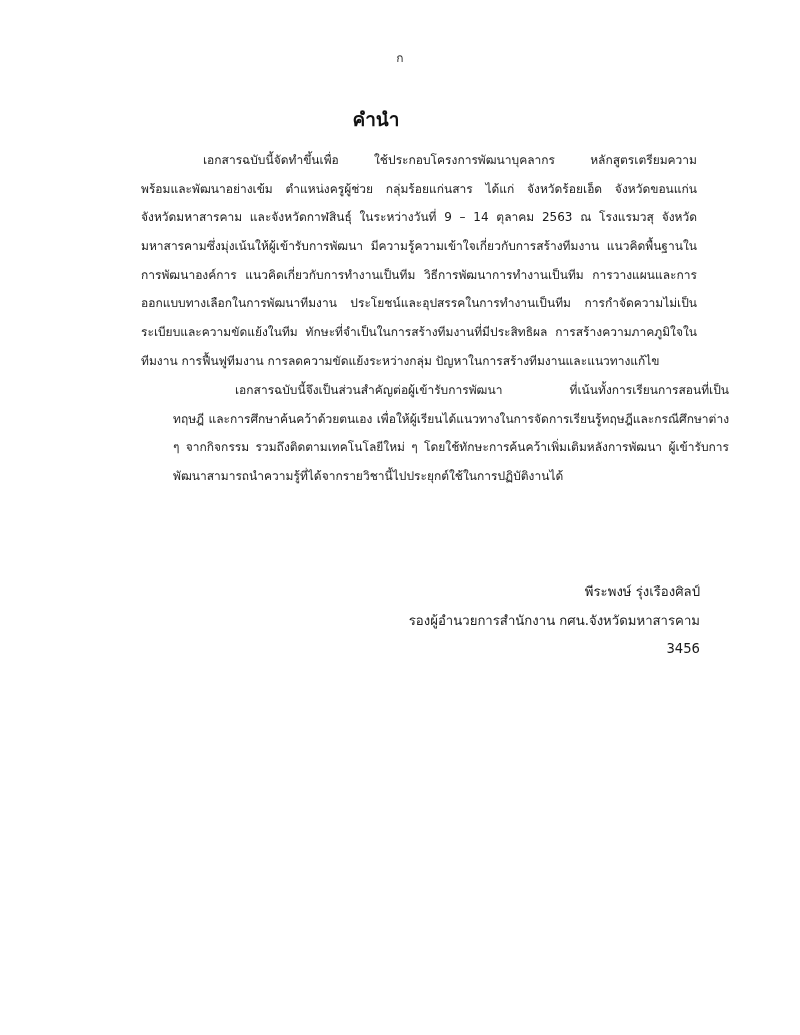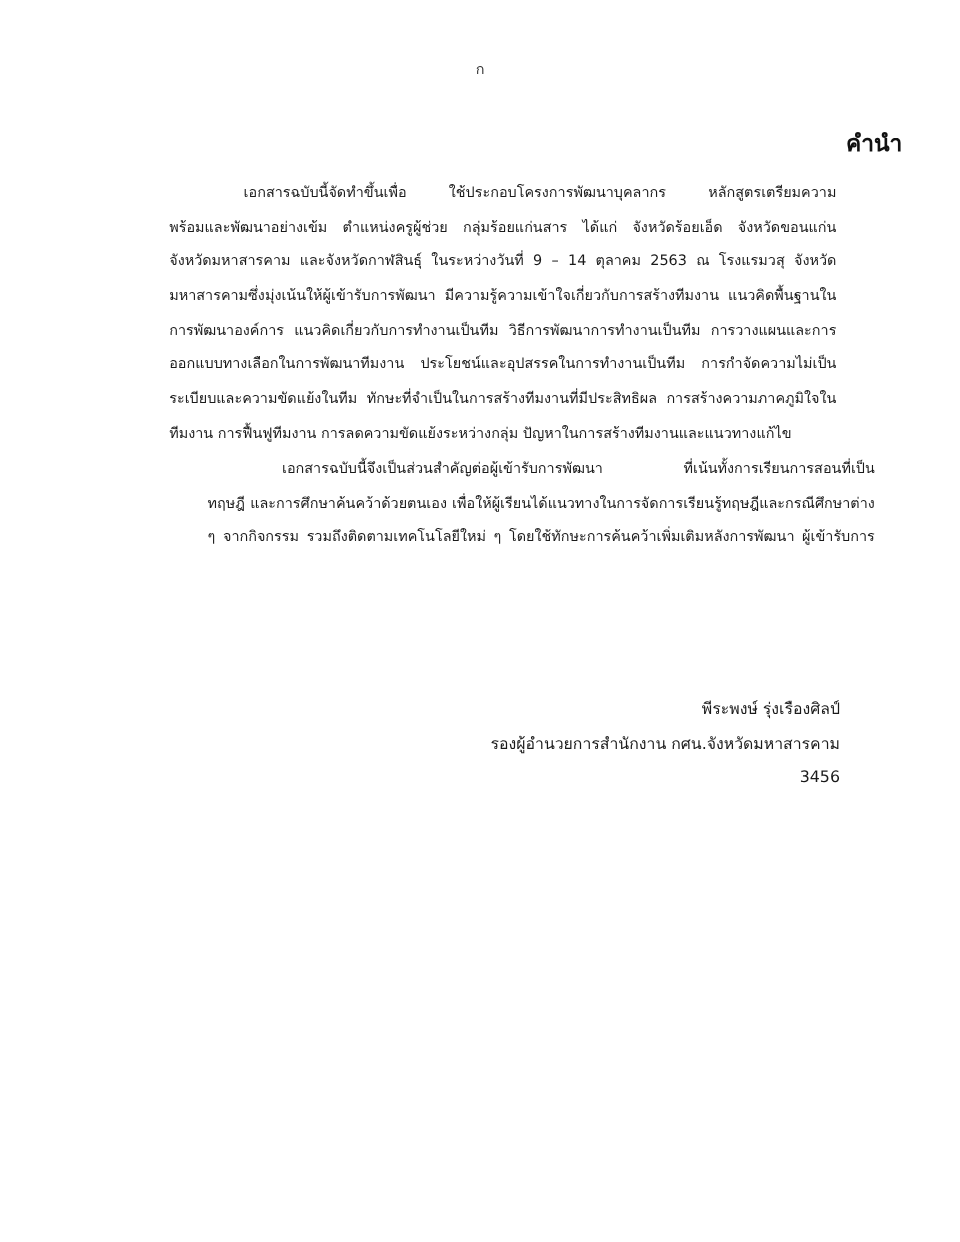--- a/index.html
+++ b/index.html
@@ -1,20 +1,20 @@
 <!DOCTYPE html>
 <html><head>
 <meta charset="utf-8">
 <style>
   html, body { margin: 0; padding: 0; background: #ffffff; }
   body { width: 800px; height: 1035px; position: relative; overflow: hidden;
          font-family: "DejaVu Sans", "Liberation Sans", sans-serif; color: #1a1a1a; }
   .page-num { position: absolute; top: 48px; left: 0; width: 800px; text-align: center;
               font-size: 12px; color: #333; }
-  .title { position: absolute; top: 104px; left: 0; width: 752px; text-align: right;
+  .title { position: absolute; top: 104px; left: 0; width: 752px; text-align: center;
            font-size: 19px; font-weight: bold; color: #111; }
   .body { position: absolute; left: 141px; width: 556px; }
   .line { height: 28.7px; line-height: 28.7px; font-size: 12px; white-space: nowrap;
           text-align: justify; text-align-last: justify; overflow: hidden; }
   .line.last { text-align-last: left; }
   .line.indent { padding-left: 62px; }
   .p1 { top: 146px; }
   .p2 { top: 376px; margin-left: 32px; }
   .sig { position: absolute; right: 100px; top: 578px; text-align: right; font-size: 13.2px; }
   .sig div { height: 28.5px; line-height: 28.5px; }
@@ -34,20 +34,21 @@
     <div class="line">การพัฒนาองค์การ แนวคิดเกี่ยวกับการทำงานเป็นทีม  วิธีการพัฒนาการทำงานเป็นทีม  การวางแผนและการ</div>
     <div class="line">ออกแบบทางเลือกในการพัฒนาทีมงาน  ประโยชน์และอุปสรรคในการทำงานเป็นทีม การกำจัดความไม่เป็น</div>
     <div class="line">ระเบียบและความขัดแย้งในทีม  ทักษะที่จำเป็นในการสร้างทีมงานที่มีประสิทธิผล การสร้างความภาคภูมิใจใน</div>
     <div class="line last">ทีมงาน  การฟื้นฟูทีมงาน การลดความขัดแย้งระหว่างกลุ่ม ปัญหาในการสร้างทีมงานและแนวทางแก้ไข</div>
   </div>
 
   <div class="body p2">
     <div class="line indent">เอกสารฉบับนี้จึงเป็นส่วนสำคัญต่อผู้เข้ารับการพัฒนา  ที่เน้นทั้งการเรียนการสอนที่เป็น</div>
     <div class="line">ทฤษฎี และการศึกษาค้นคว้าด้วยตนเอง เพื่อให้ผู้เรียนได้แนวทางในการจัดการเรียนรู้ทฤษฎีและกรณีศึกษาต่าง</div>
     <div class="line">ๆ จากกิจกรรม  รวมถึงติดตามเทคโนโลยีใหม่ ๆ โดยใช้ทักษะการค้นคว้าเพิ่มเติมหลังการพัฒนา ผู้เข้ารับการ</div>
+    <div class="line last">พัฒนาสามารถนำความรู้ที่ได้จากรายวิชานี้ไปประยุกต์ใช้ในการปฏิบัติงานได้</div>
   </div>
 
   <div class="sig">
     <div>พีระพงษ์  รุ่งเรืองศิลป์</div>
     <div>รองผู้อำนวยการสำนักงาน กศน.จังหวัดมหาสารคาม</div>
     <div>3456</div>
   </div>
 </div>
 
 </body></html>

